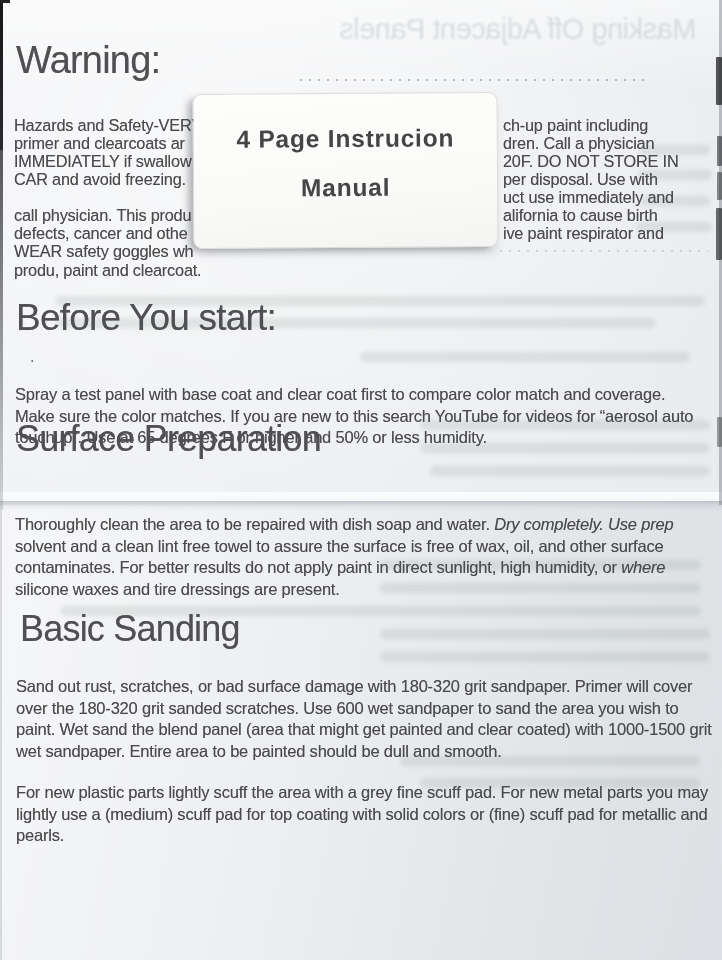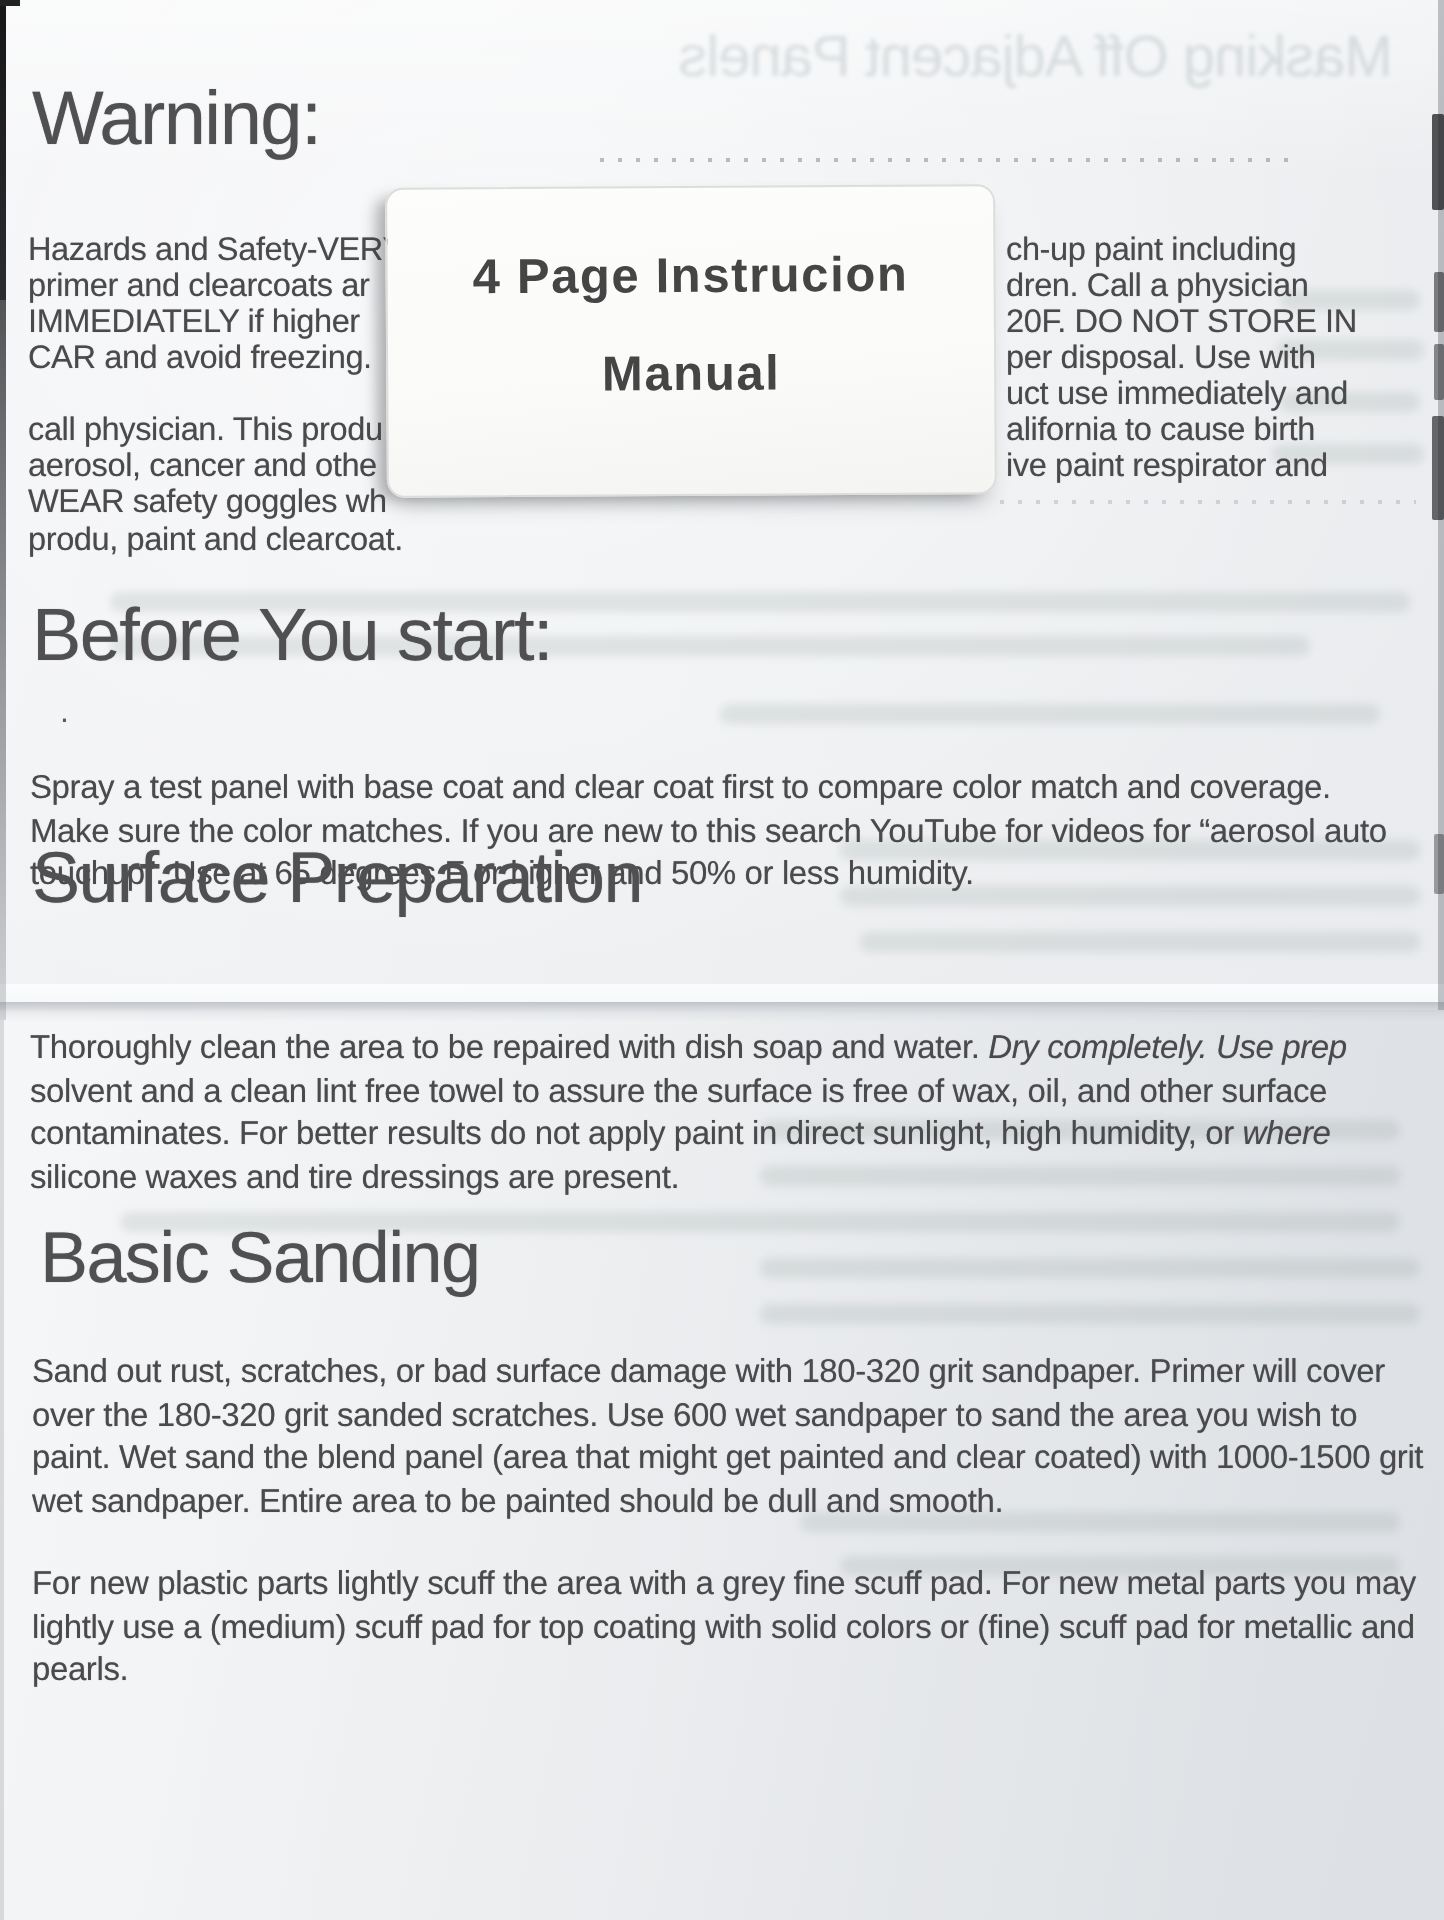--- a/index.html
+++ b/index.html
@@ -121,36 +121,36 @@
   <div class="wlines">
     <div class="wline" style="top:0px">
         <span class="wl">Hazards and Safety-VERY</span>
         <span class="wr">ch-up paint including</span>
       </div>
     <div class="wline" style="top:18px">
         <span class="wl">primer and clearcoats ar</span>
         <span class="wr">dren. Call a physician</span>
       </div>
     <div class="wline" style="top:36px">
-        <span class="wl">IMMEDIATELY if higher</span>
+        <span class="wl">IMMEDIATELY if swallow</span>
         <span class="wr">20F. DO NOT STORE IN</span>
       </div>
     <div class="wline" style="top:54px">
         <span class="wl">CAR and avoid freezing.</span>
         <span class="wr">per disposal. Use with</span>
       </div>
     <div class="wline" style="top:72px">
         <span class="wr">uct use immediately and</span>
       </div>
     <div class="wline" style="top:90px">
         <span class="wl">call physician. This produ</span>
         <span class="wr">alifornia to cause birth</span>
       </div>
     <div class="wline" style="top:108px">
-        <span class="wl">aerosol, cancer and othe</span>
+        <span class="wl">defects, cancer and othe</span>
         <span class="wr">ive paint respirator and</span>
       </div>
     <div class="wline" style="top:126px">
         <span class="wl">WEAR safety goggles wh</span>
       </div>
     <div class="wline" style="top:145px">
         <span class="wl">produ, paint and clearcoat.</span>
         <span class="wr"></span>
       </div>
   </div>

